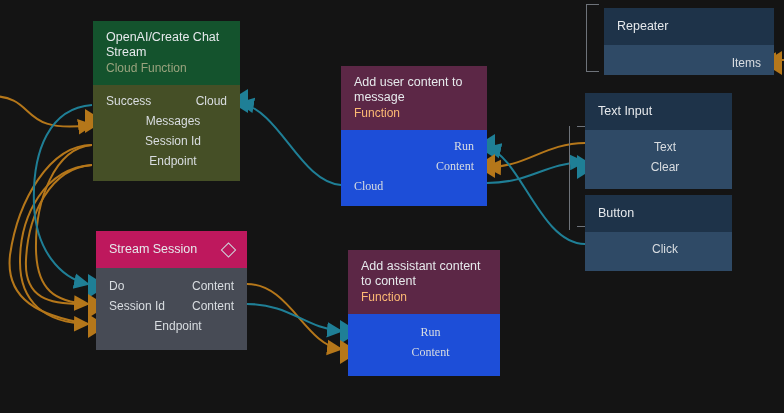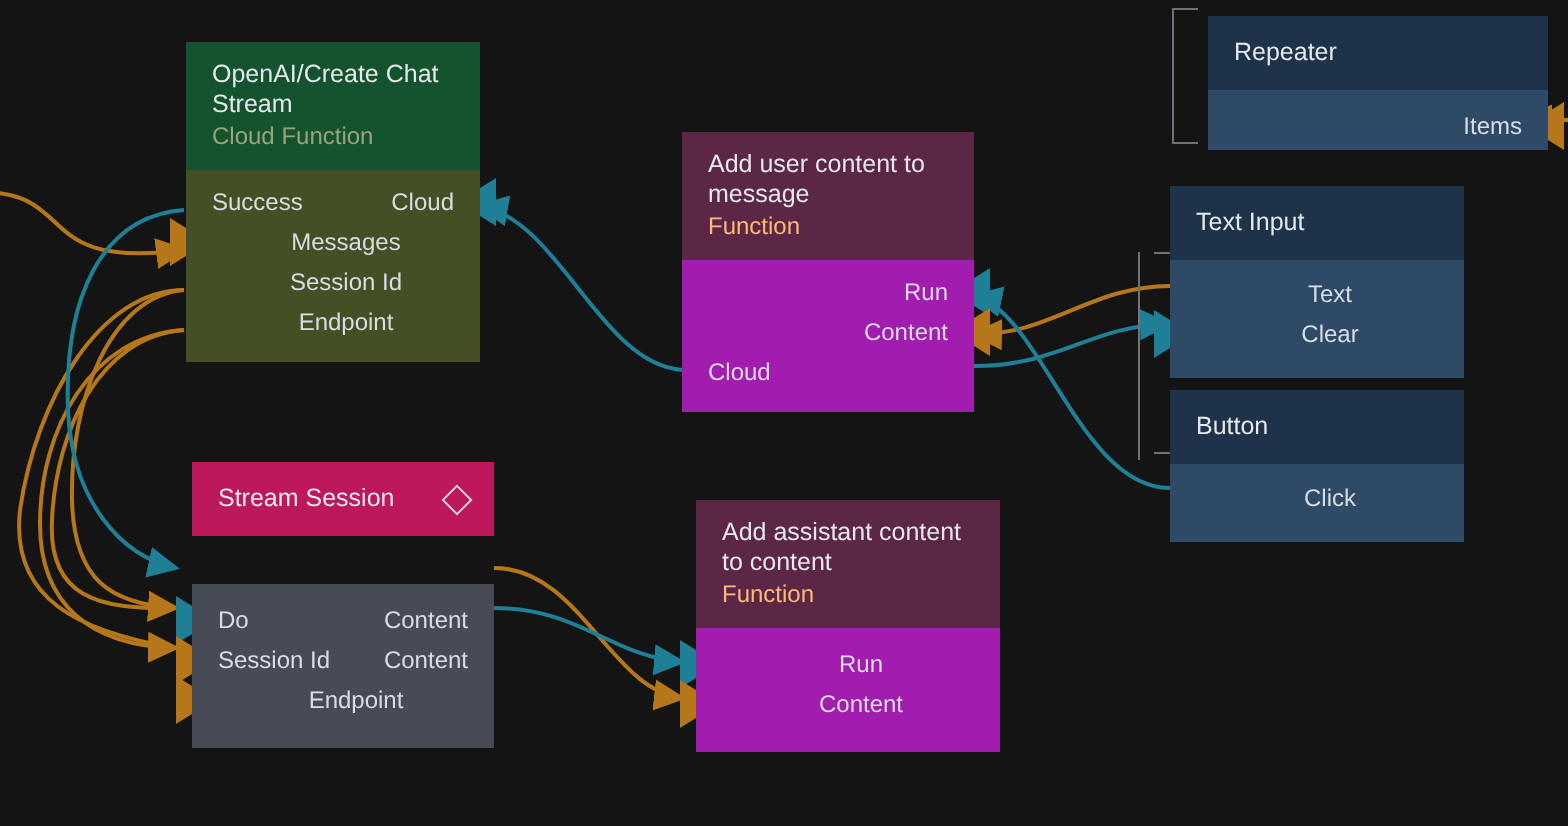--- a/index.html
+++ b/index.html
@@ -26,21 +26,21 @@
   .port.left{left:-5px;}
   .port.right{right:-5px;}
   .dot{width:10px;height:10px;border-radius:50%;}
   .tri{width:0;height:0;border-top:5px solid transparent;border-bottom:5px solid transparent;}
   .tri.right-point{border-left:8px solid currentColor;}
   .tri.left-point{border-right:8px solid currentColor;}
 
   .green .nhead{background:#14532d;}
   .green .nbody{background:#454f26;}
   .magenta .nhead{background:#5c2746;}
-  .magenta .nbody{background:#a21caf;}
+  .magenta .nbody{background:#1d4ed8;font-family:Liberation Serif, serif;}
   .blue .nhead{background:#1e3349;}
   .blue .nbody{background:#2f4a66;}
   .gray .nhead{background:#be185d;}
   .gray .nbody{background:#474b55;}
 
   .sub-cloud{color:#9aa37e;}
   .sub-fn{color:#fdba74;}
 
   .diamond{position:absolute;right:13px;top:50%;transform:translateY(-50%) rotate(45deg);
            width:9px;height:9px;border:1.5px solid #cfd4da;}
@@ -171,21 +171,21 @@
         <span>Content</span>
       </div>
     </div>
   </div>
 
   <div class="node gray" style="left:96px;top:231px;width:151px;">
     <div class="nhead" style="padding:11px 13px;">
       <div class="ntitle">Stream Session</div>
       <span class="diamond"></span>
     </div>
-    <div class="nbody" style="padding-top:8px;padding-bottom:14px;margin-top:24px;">
+    <div class="nbody" style="padding-top:8px;padding-bottom:14px;">
       <div class="row pin-both">
         <span class="port left" style="color:#1f7f96;left:-8px;">
           <span class="tri right-point"></span>
         </span>
         <span class="lt">Do</span>
         <span class="rt">Content</span>
         <span class="port right">
           <span class="dot" style="background:#b5771a;"></span>
         </span>
       </div>

